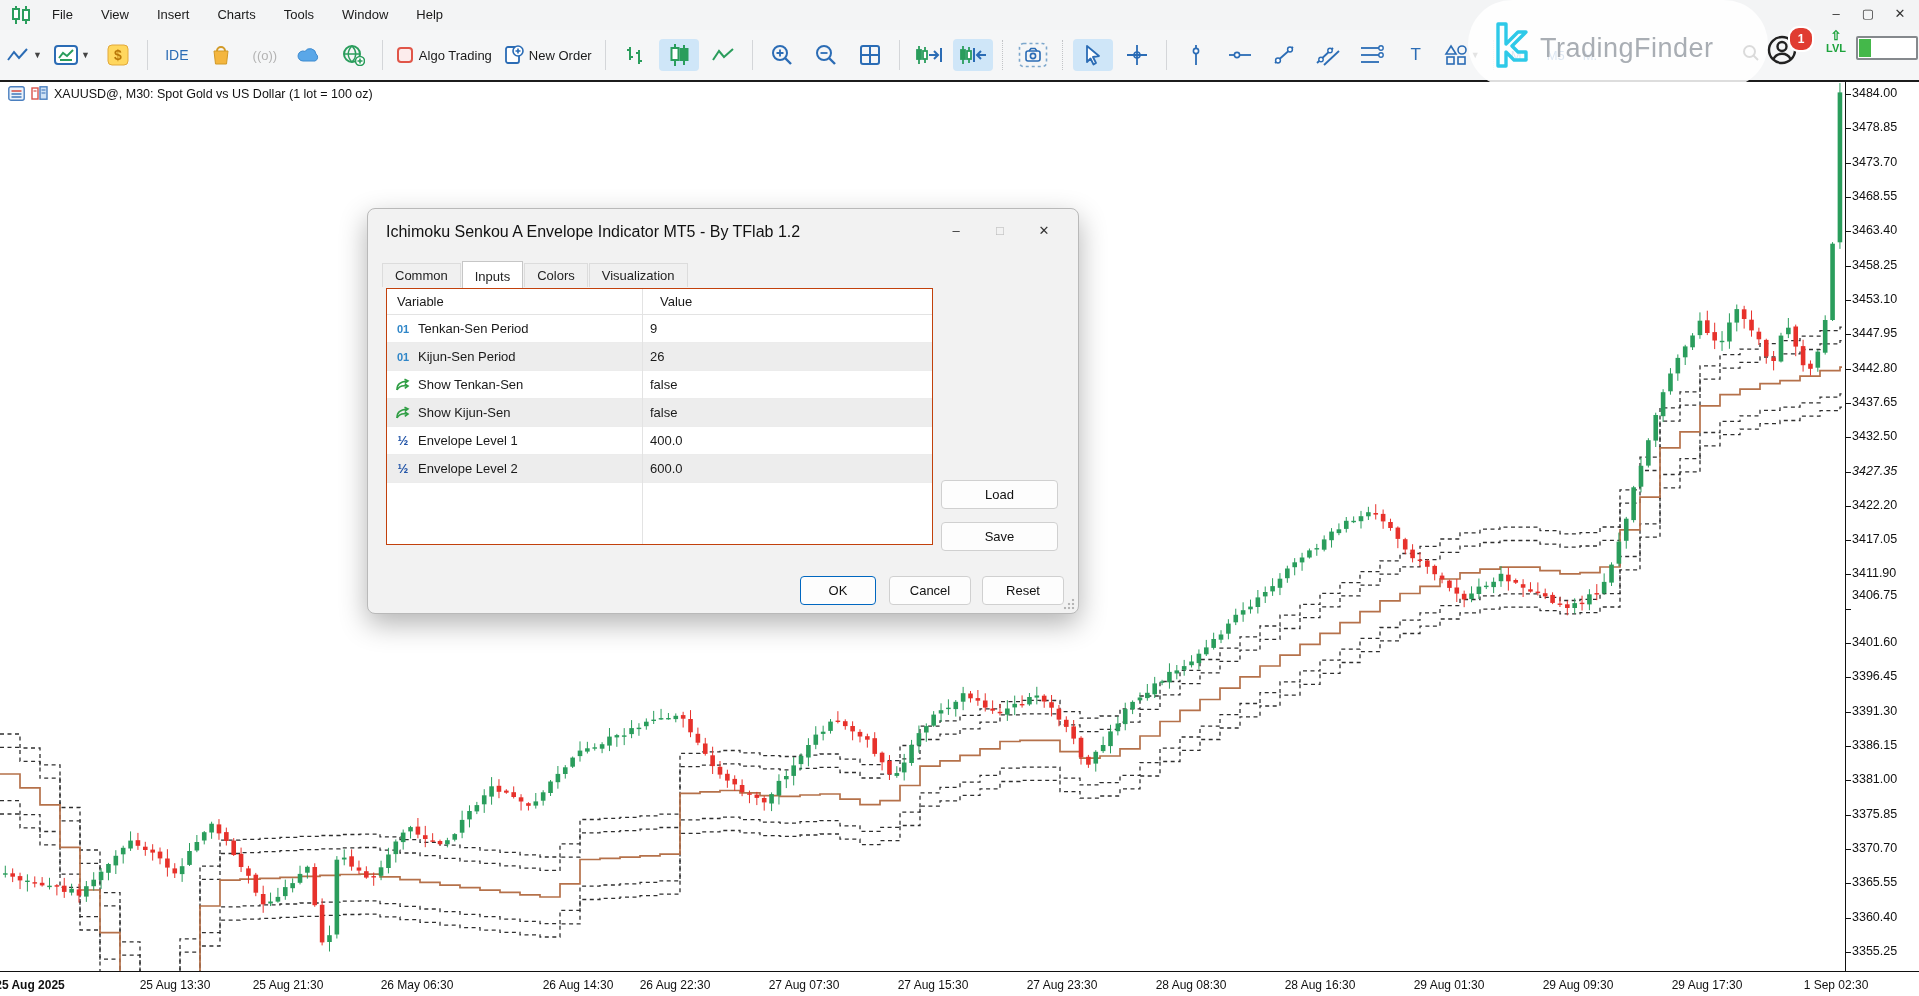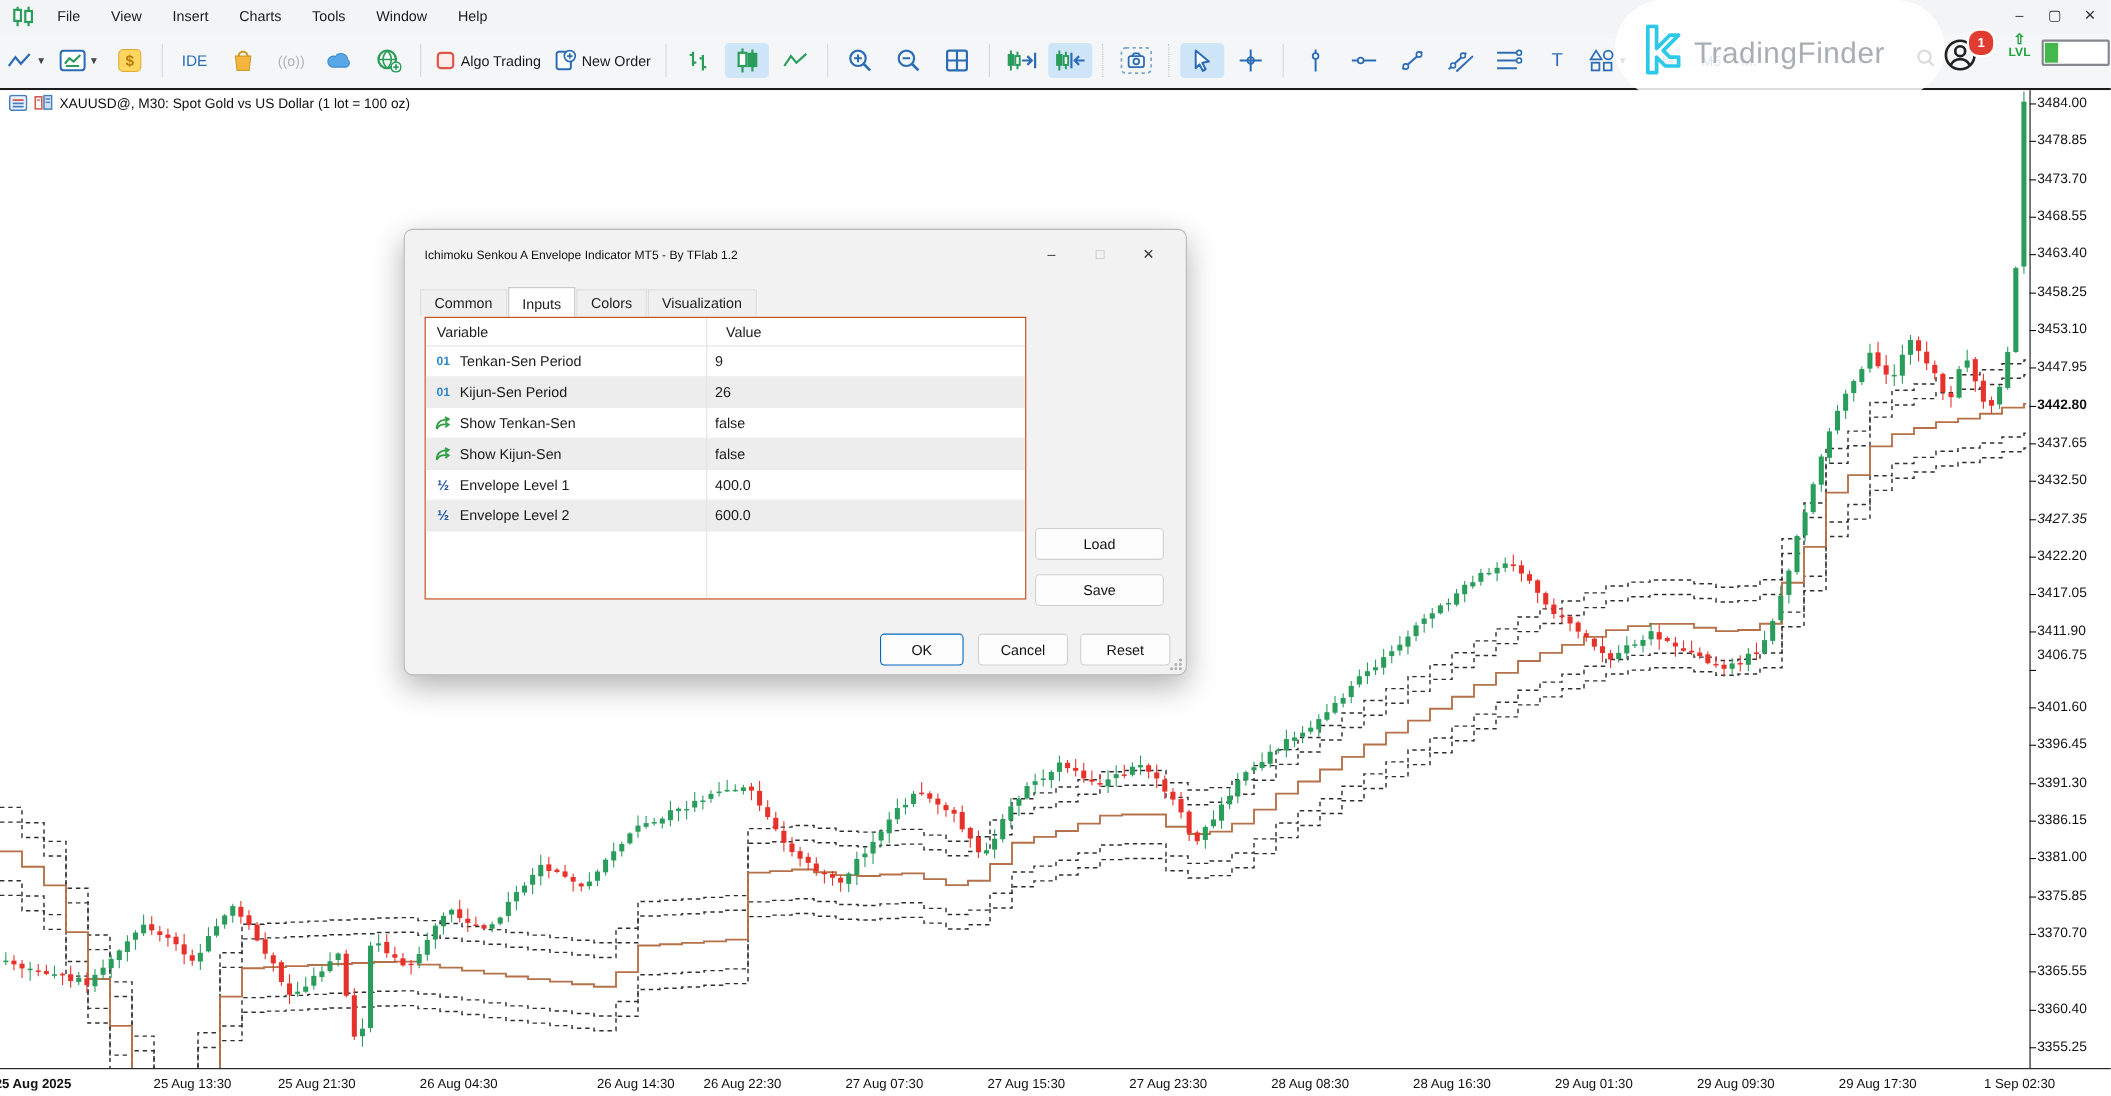--- a/index.html
+++ b/index.html
@@ -40,21 +40,21 @@
   #axis-hline{position:absolute;left:0;top:889px;width:1919px;height:1px;background:#111;}
   .price-label{position:absolute;left:1852px;font-size:12.5px;color:#111;white-space:nowrap;}
   .price-tick{position:absolute;left:1845px;width:6px;height:1px;background:#111;}
   .time-label{position:absolute;top:896px;font-size:12px;color:#111;transform:translateX(-50%);white-space:nowrap;}
   .time-label.bold{font-weight:bold;}
   #symbol-overlay{position:absolute;left:8px;top:4px;display:flex;align-items:center;font-size:12.5px;color:#111;}
   #symbol-overlay .ov-icon{margin-right:6px;display:flex;}
   
   #dialog{position:absolute;left:367px;top:208px;width:710px;height:404px;background:#f2f2f2;border:1px solid #b9b9b9;border-radius:8px;box-shadow:0 10px 28px rgba(0,0,0,.3);z-index:50;font-size:13px;}
   #dlg-titlebar{position:absolute;left:0;top:0;right:0;height:46px;display:flex;align-items:center;}
-  #dlg-title{margin-left:18px;font-size:11px;color:#111;}
+  #dlg-title{margin-left:18px;font-size:16px;color:#111;}
   #dlg-controls{position:absolute;right:12px;top:6px;display:flex;}
   #dlg-controls span{width:44px;height:30px;display:flex;align-items:center;justify-content:center;font-size:13px;color:#333;}
   #dlg-controls .disabled{color:#b5b5b5;}
   #dlg-tabs{position:absolute;left:14px;top:51px;display:flex;align-items:flex-end;}
   .dlg-tab{padding:4px 12px;border:1px solid #dcdcdc;border-bottom:none;background:#f0f0f0;color:#222;margin-right:1px;font-size:13px;}
   .dlg-tab.active{background:#fff;border-color:#c6c6c6;padding-top:7px;position:relative;top:1px;}
   #dlg-table{position:absolute;left:18px;top:79px;width:545px;height:255px;background:#fff;border:1px solid #c2410c;overflow:hidden;}
   #col-divider{position:absolute;left:255px;top:0;bottom:0;width:1px;background:#e3e3e3;}
   .t-header{height:25px;display:flex;align-items:center;border-bottom:1px solid #e3e3e3;}
   .t-header .c1{width:255px;padding-left:10px;}
@@ -875,21 +875,21 @@
         <div class="price-label" style="top: 106.96px;">3468.55</div>
         <div class="price-tick" style="top: 114.96px;"></div>
         <div class="price-label" style="top: 141.28px;">3463.40</div>
         <div class="price-tick" style="top: 149.28px;"></div>
         <div class="price-label" style="top: 175.6px;">3458.25</div>
         <div class="price-tick" style="top: 183.6px;"></div>
         <div class="price-label" style="top: 209.92px;">3453.10</div>
         <div class="price-tick" style="top: 217.92px;"></div>
         <div class="price-label" style="top: 244.24px;">3447.95</div>
         <div class="price-tick" style="top: 252.24px;"></div>
-        <div class="price-label" style="top: 278.56px; font-weight: bold;">3442.80</div>
+        <div class="price-label" style="top: 278.56px;">3442.80</div>
         <div class="price-tick" style="top: 286.56px;"></div>
         <div class="price-label" style="top: 312.88px;">3437.65</div>
         <div class="price-tick" style="top: 320.88px;"></div>
         <div class="price-label" style="top: 347.2px;">3432.50</div>
         <div class="price-tick" style="top: 355.2px;"></div>
         <div class="price-label" style="top: 381.52px; font-style: italic;">3427.35</div>
         <div class="price-tick" style="top: 389.52px;"></div>
         <div class="price-label" style="top: 415.84px;">3422.20</div>
         <div class="price-tick" style="top: 423.84px;"></div>
         <div class="price-label" style="top: 450.16px;">3417.05</div>
@@ -916,21 +916,21 @@
         <div class="price-tick" style="top: 801.36px;"></div>
         <div class="price-label" style="top: 827.68px;">3360.40</div>
         <div class="price-tick" style="top: 835.68px;"></div>
         <div class="price-label" style="top: 862px;">3355.25</div>
         <div class="price-tick" style="top: 870px;"></div>
       </div>
     <div id="time-axis">
         <div class="time-label bold" style="left: 30px;">25 Aug 2025</div>
         <div class="time-label" style="left: 159px; margin-left: 16px;">25 Aug 13:30</div>
         <div class="time-label" style="left: 288px;">25 Aug 21:30</div>
-        <div class="time-label" style="left: 417px;">26 Aug 04:30</div>
+        <div class="time-label" style="left: 417px;">26 May 06:30</div>
         <div class="time-label" style="left: 546px; margin-left: 32px;">26 Aug 14:30</div>
         <div class="time-label" style="left: 675px;">26 Aug 22:30</div>
         <div class="time-label" style="left: 804px;">27 Aug 07:30</div>
         <div class="time-label" style="left: 933px;">27 Aug 15:30</div>
         <div class="time-label" style="left: 1062px;">27 Aug 23:30</div>
         <div class="time-label" style="left: 1191px;">28 Aug 08:30</div>
         <div class="time-label" style="left: 1320px;">28 Aug 16:30</div>
         <div class="time-label" style="left: 1449px;">29 Aug 01:30</div>
         <div class="time-label" style="left: 1578px;">29 Aug 09:30</div>
         <div class="time-label" style="left: 1707px;">29 Aug 17:30</div>

